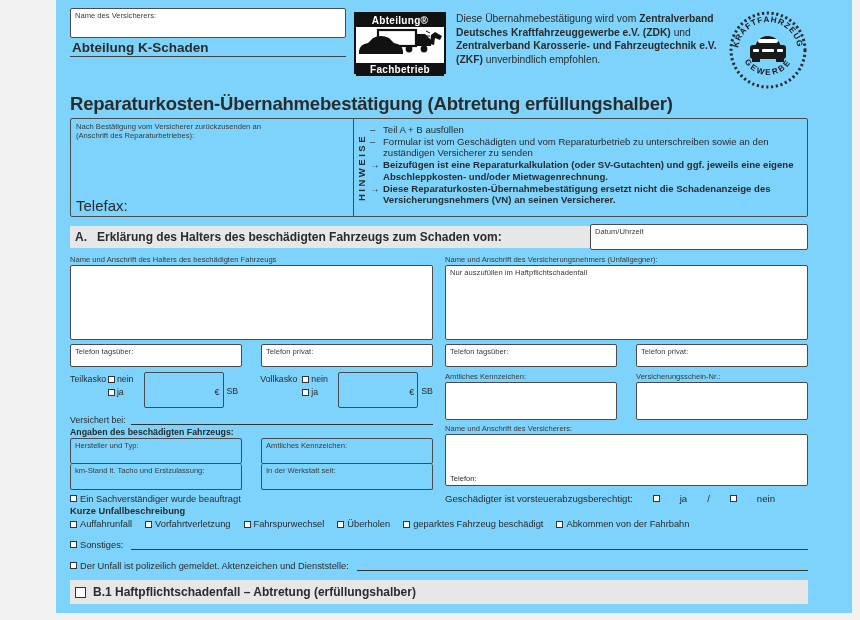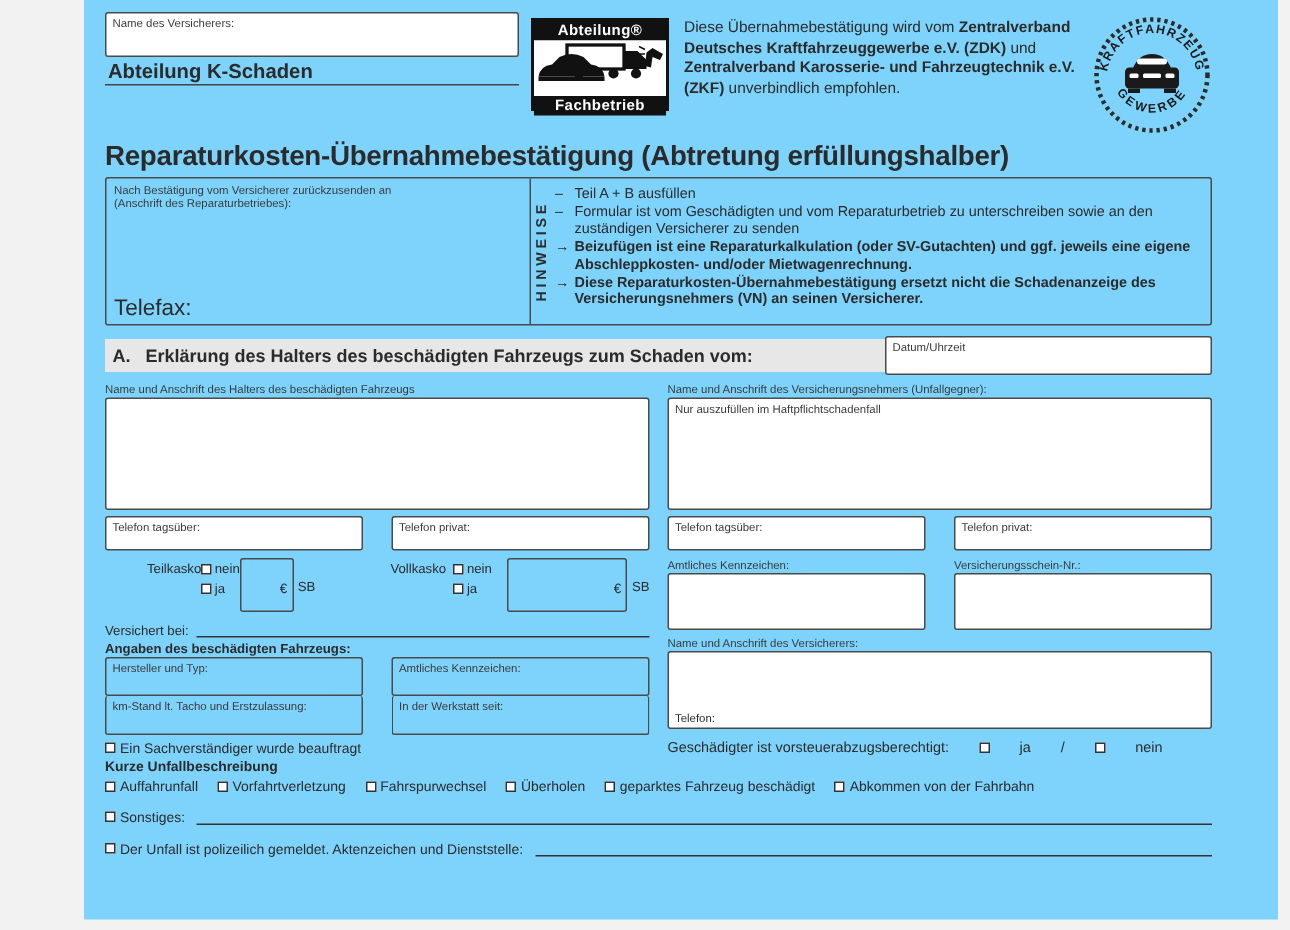--- a/index.html
+++ b/index.html
@@ -51,21 +51,21 @@
   .cols { display:flex; margin-top:5px; gap:12px; }
   .col { width:363px; }
   .bigbox { height:75px; margin-top:1px; }
   .pair { display:flex; justify-content:space-between; margin-top:4px; }
   .pair .fieldbox { width:172px; height:23px; }
   .lblrow { display:flex; justify-content:space-between; margin-top:5px; }
   .lblrow .lbl { width:172px; }
   .pair2 .fieldbox { height:38px; }
 
   .kasko { display:flex; margin-top:5px; font-size:8.8px; align-items:flex-start; }
-  .kasko-name { width:38px; padding-top:2px;margin-left:28px; }
+  .kasko-name { width:38px; padding-top:2px; }
   .kasko-checks { width:36px; display:flex; flex-direction:column; gap:3px; padding-top:2px; }
   .chk-line { display:flex; align-items:center; gap:2px; }
   .cb { width:7px; height:7px; border:1.2px solid #333; background:#fff; display:inline-block; flex:0 0 auto; }
   .euro-box { width:80px; height:36px; border:1.4px solid #4a4a4a; border-radius:2px; position:relative; }
   .euro-box .euro { position:absolute; right:3px; bottom:10px; font-size:9px; }
   .sbl { margin:14px 0 0 3px; font-size:8.8px; }
   .kasko .grp2 { margin-left:22px; display:flex; align-items:flex-start; }
 
   .vers-row { display:flex; align-items:flex-end; margin-top:7px; font-size:8.8px; }
   .fill-line { flex:1; border-bottom:1.2px solid #333; margin-left:5px; height:10px; }
@@ -358,15 +358,19 @@
       <span>Sonstiges:</span>
       <span class="fill-line"></span>
     </div>
 
     <div class="misc-row">
       <span class="cb"></span>
       <span>Der Unfall ist polizeilich gemeldet. Aktenzeichen und Dienststelle:</span>
       <span class="fill-line"></span>
     </div>
 
+    <div class="sec-b">
+      <span class="cbx"></span>
+      <span class="txt">B.1 Haftpflichtschadenfall – Abtretung (erfüllungshalber)</span>
+    </div>
 
   </div>
 </div>
 
 </body></html>

